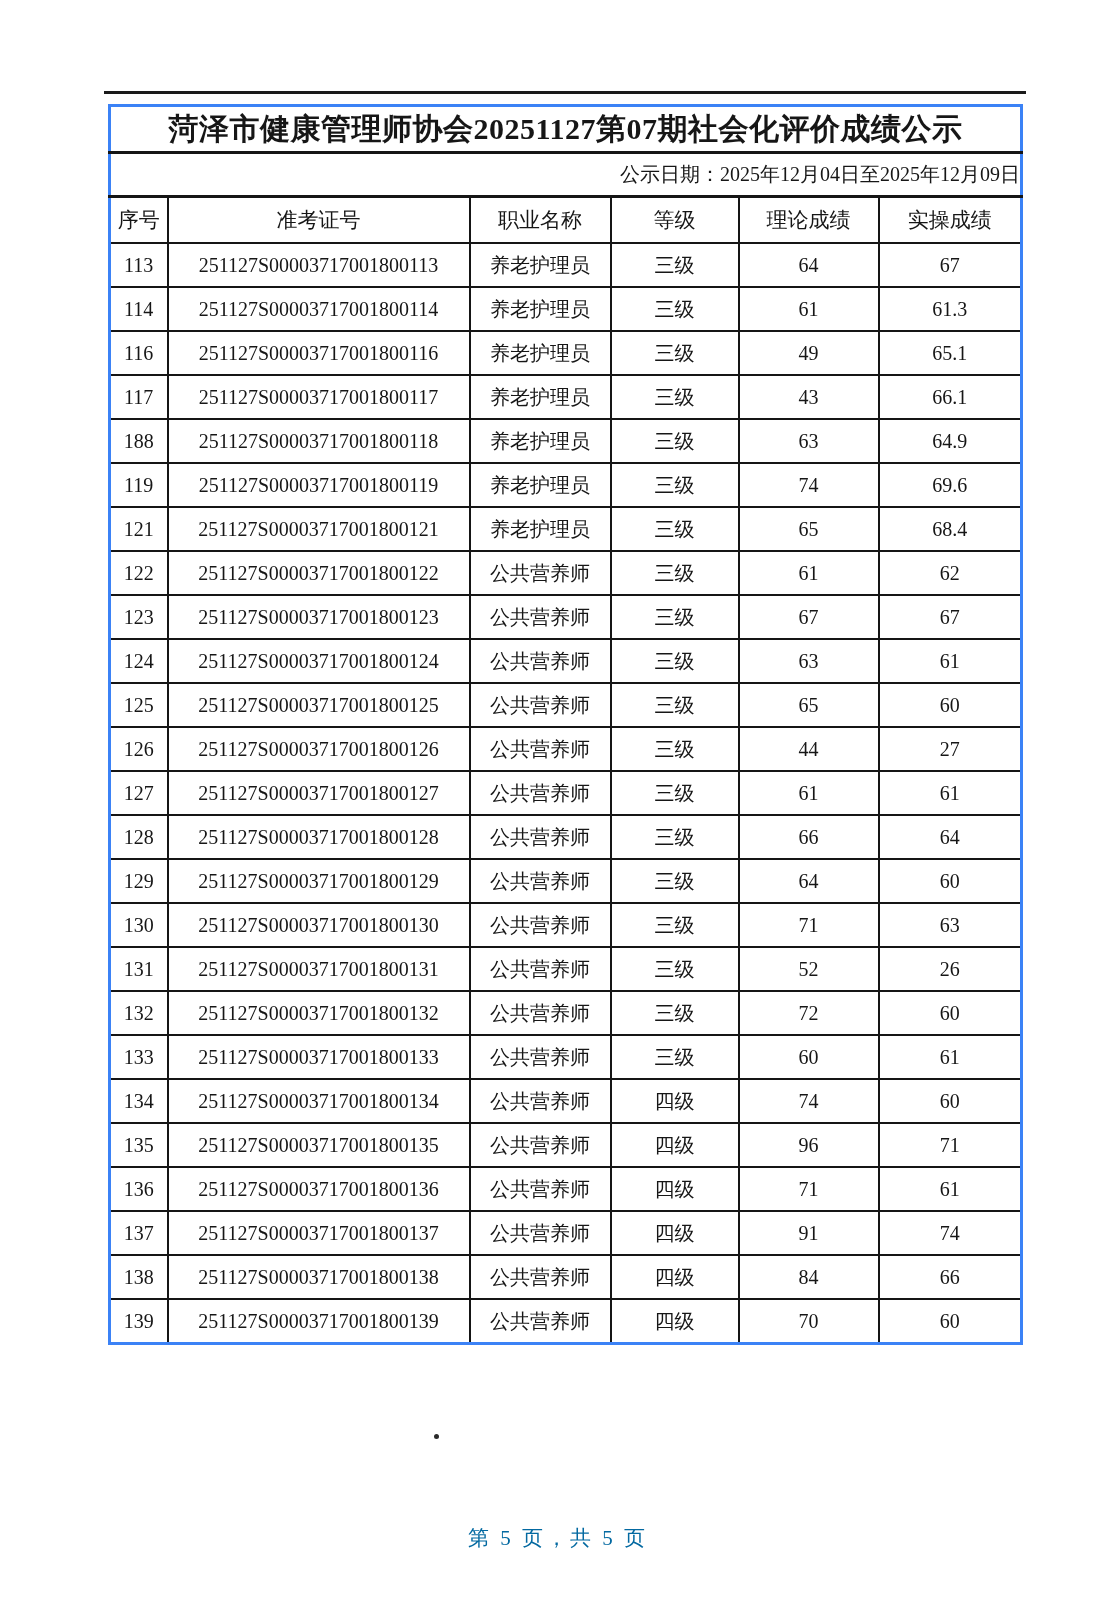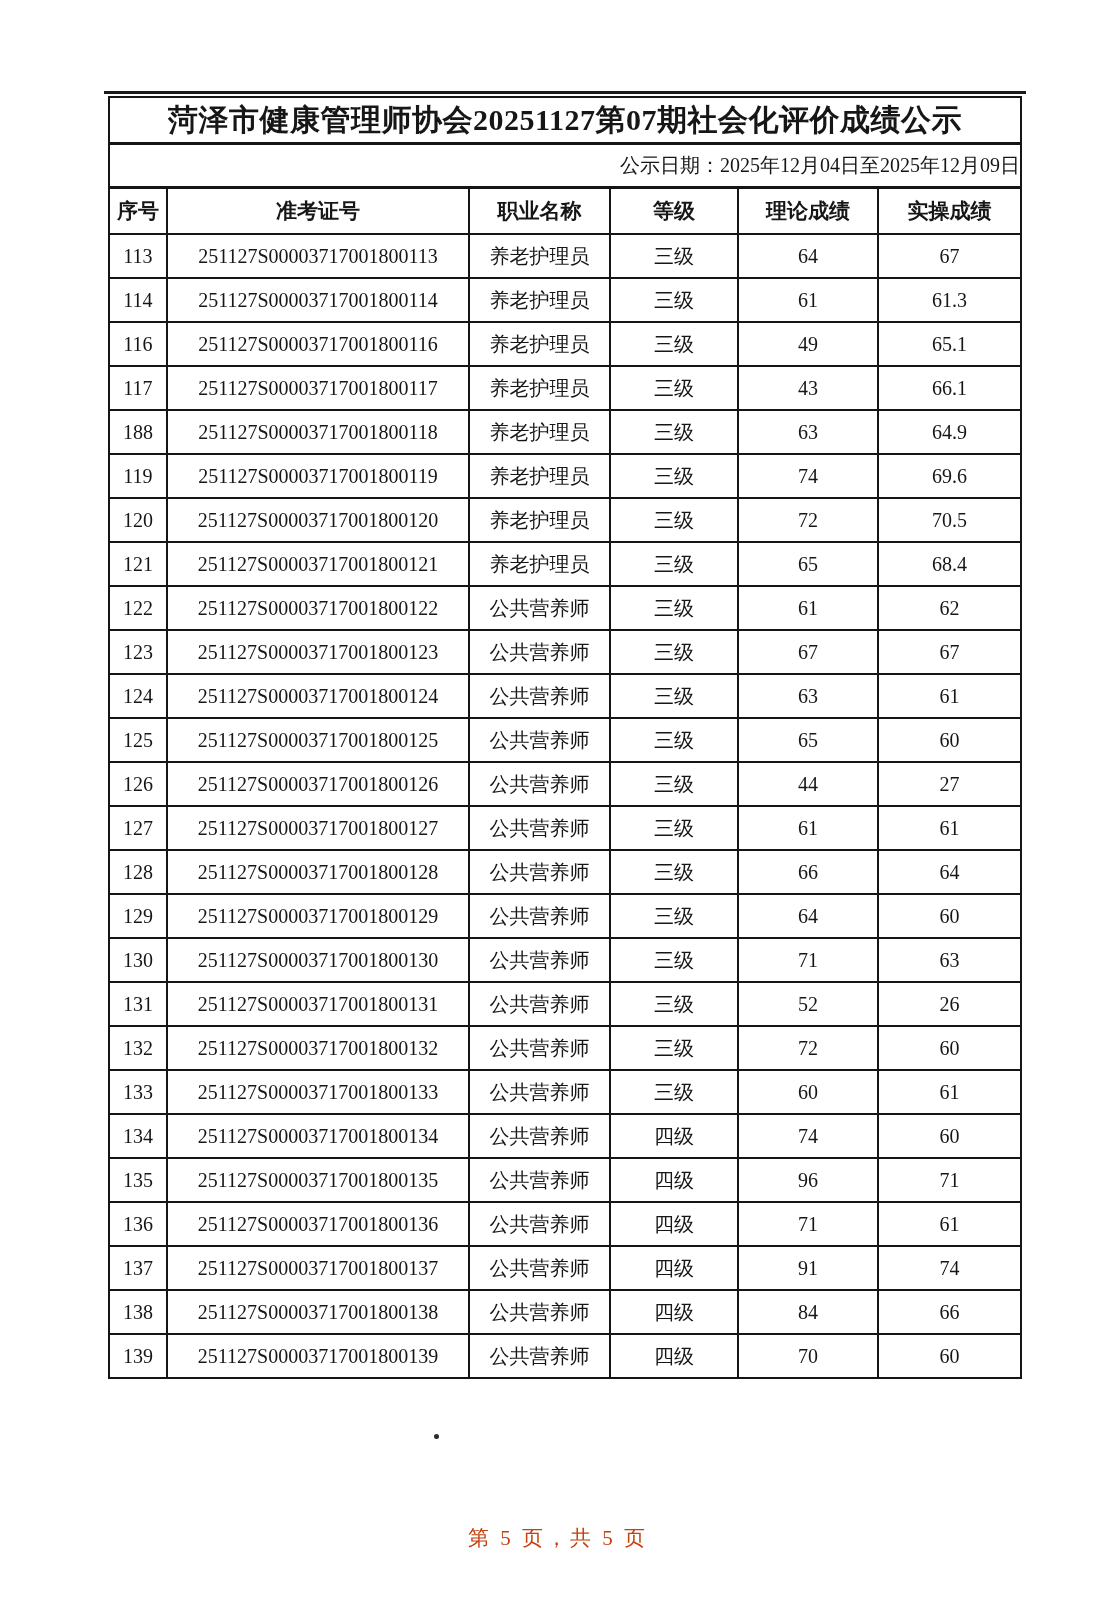--- a/index.html
+++ b/index.html
@@ -28,25 +28,25 @@
     left: 434px;
     top: 1434px;
     width: 5px;
     height: 5px;
     background: #2a2a2a;
     border-radius: 50%;
   }
   table.score-table {
     position: absolute;
     left: 108px;
-    top: 96px;
+    top: 104px;
     width: 912px;
     border-collapse: collapse;
     table-layout: fixed;
-    border: 1px solid #3b82f6;
+    border: 3px solid #3b82f6;
   }
   .score-table th, .score-table td {
     border: 2px solid #151515;
     padding: 0;
     overflow: hidden;
     white-space: nowrap;
   }
   .title-cell {
     height: 44px;
     font-size: 30px;
@@ -58,38 +58,38 @@
   .date-cell {
     height: 41px;
     font-size: 20px;
     text-align: right;
     padding-left: 350px;
     border-bottom: 3px solid #151515 !important;
   }
   .score-table th {
     height: 44px;
     font-size: 21px;
-    font-weight: bold;
+    font-weight: normal;
     text-align: center;
     margin-top: 42px;
   }
   .score-table tbody td {
     height: 42px;
     font-size: 20px;
     text-align: center;
   }
   .footer-pagination {
     position: absolute;
     left: 0;
     top: 1524px;
     width: 1116px;
     text-align: center;
     font-size: 21px;
     letter-spacing: 3px;
-    color: #c2410c;
+    color: #0369a1;
   }
 </style>
 </head>
 <body>
 
 <div class="scan-top-line"></div>
 
 <table class="score-table">
   <colgroup>
     <col style="width:58px">
@@ -158,28 +158,20 @@
       </tr>
       <tr>
         <td>119</td>
         <td>251127S00003717001800119</td>
         <td>养老护理员</td>
         <td>三级</td>
         <td>74</td>
         <td>69.6</td>
       </tr>
       <tr>
-        <td>120</td>
-        <td>251127S00003717001800120</td>
-        <td>养老护理员</td>
-        <td>三级</td>
-        <td>72</td>
-        <td>70.5</td>
-      </tr>
-      <tr>
         <td>121</td>
         <td>251127S00003717001800121</td>
         <td>养老护理员</td>
         <td>三级</td>
         <td>65</td>
         <td>68.4</td>
       </tr>
       <tr>
         <td>122</td>
         <td>251127S00003717001800122</td>

